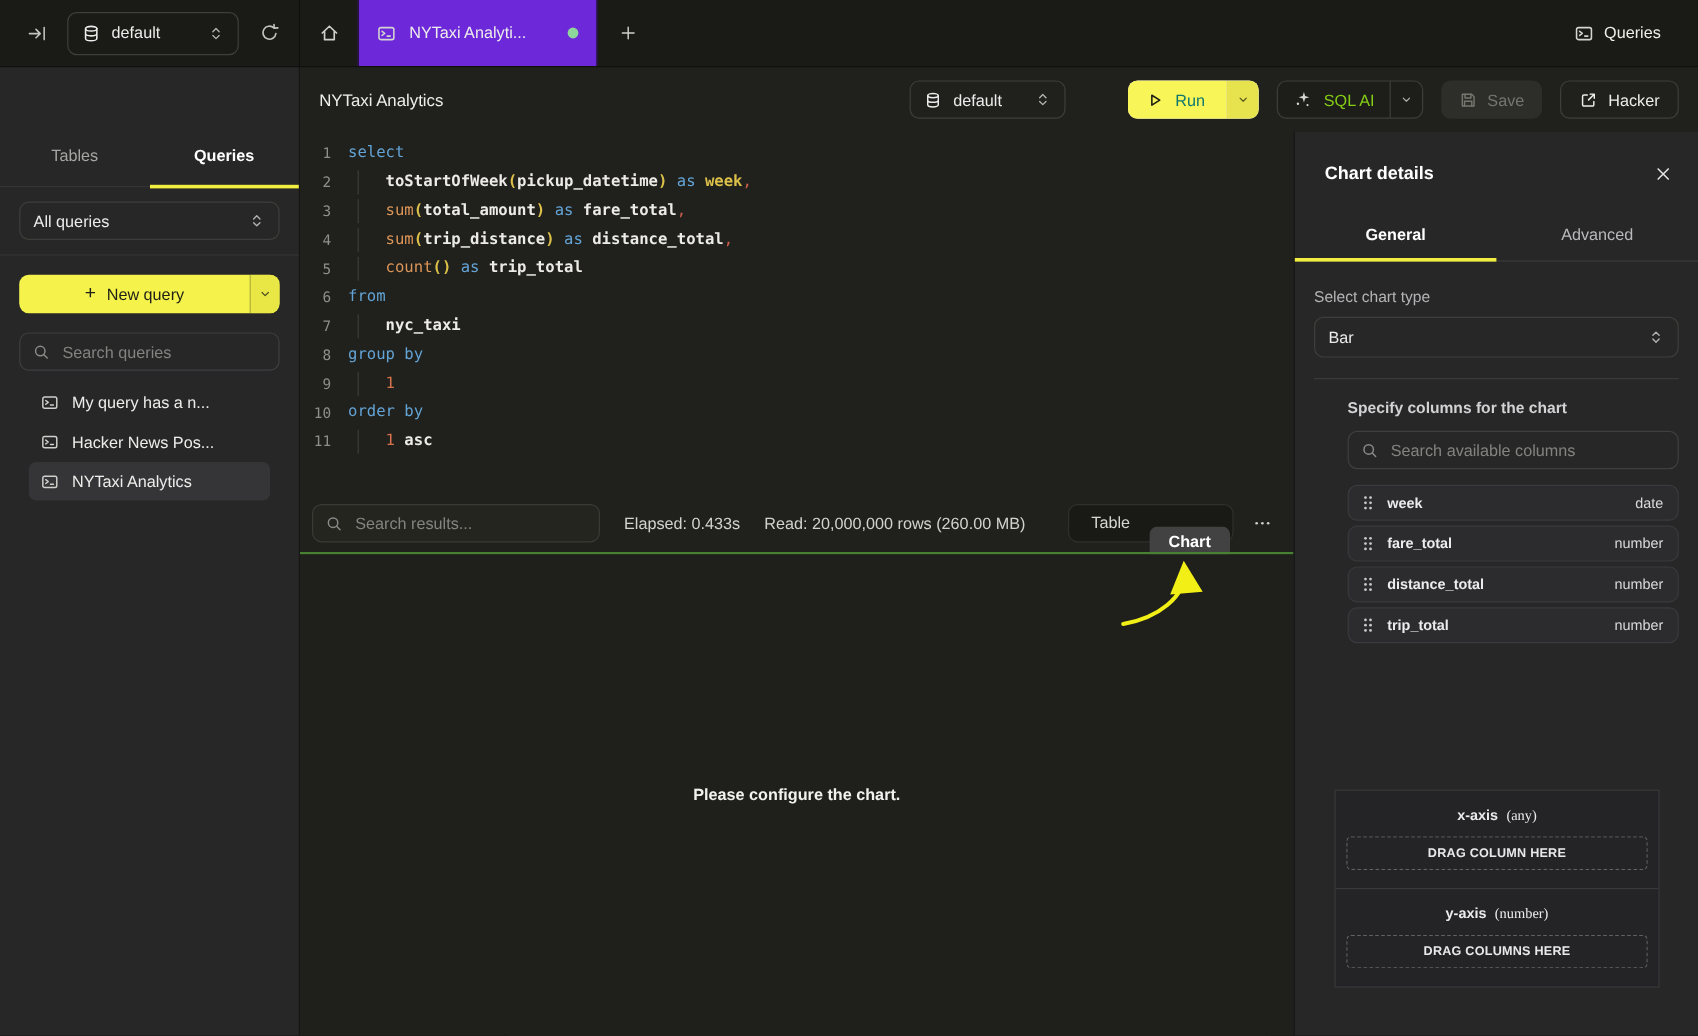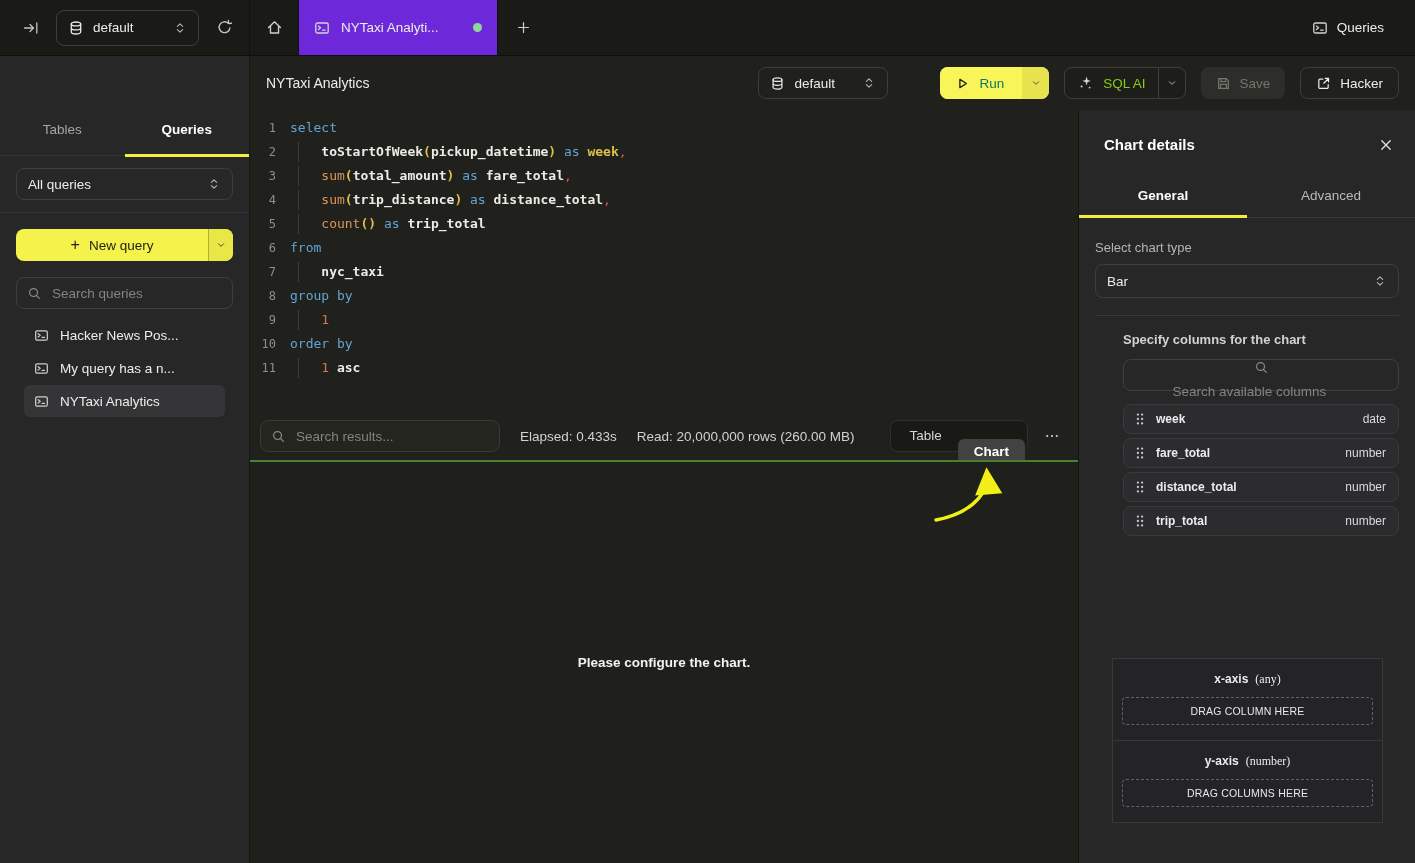--- a/index.html
+++ b/index.html
@@ -114,33 +114,33 @@
   .cp-tabs { flex:none; display:flex; border-bottom:1px solid #3a3a3c; }
   .cp-tab { flex:1; text-align:center; padding:13px 0 14px; color:#b9b9bb; cursor:pointer; position:relative; }
   .cp-tab.active { color:#ffffff; font-weight:600; }
   .cp-tab.active::after { content:""; position:absolute; left:0; right:0; bottom:-1px; height:3px; background:#f0ee3f; }
   .cp-body { flex:1; min-height:0; display:flex; flex-direction:column; padding:22px 16px 0; }
   .field-label { color:#b4b4b6; font-size:13px; margin-bottom:9px; }
   .cp-select { height:34px; }
   .cp-div { height:1px; flex:none; background:#3a3a3c; margin:17px 0 16px; }
   .columns-block { margin-left:28px; }
   .columns-label { font-size:13px; font-weight:600; color:#d2d2d4; margin-bottom:12px; }
-  .columns-block .searchbox { margin-bottom:13px;flex-direction:column; }
+  .columns-block .searchbox { margin-bottom:13px; }
   .col-row { height:30px; margin-bottom:4px; background:#2c2c2e; border:1px solid #3a3a3c; border-radius:8px; display:flex; align-items:center; gap:11px; padding:0 12px 0 11px; cursor:grab; }
   .col-handle { color:#c9c9cb; flex:none; }
   .col-name { font-size:12px; font-weight:700; color:#ececee; }
   .col-type { margin-left:auto; font-size:12px; color:#dadadc; }
   .cp-spacer { flex:1; }
   .axis-panel { flex:none; margin:0 16px 40px 17px; background:#242427; border:1px solid #39393b; }
   .axis-section { padding:13px 9px 15px; }
   .axis-section + .axis-section { border-top:1px solid #39393b; }
   .axis-head { text-align:center; font-size:12px; color:#ececee; margin-bottom:10px; }
   .axis-name { font-weight:700; }
   .axis-constraint { margin-left:7px;font-family:Liberation Serif, serif; }
-  .dropzone { height:28px; border:1px dashed #626264; border-radius:4px; display:flex; align-items:center; justify-content:center; font-size:10.5px; font-weight:400; letter-spacing:.2px; color:#e8e8ea; }
+  .dropzone { height:28px; border:1px dashed #626264; border-radius:4px; display:flex; align-items:center; justify-content:center; font-size:10.5px; font-weight:700; letter-spacing:.2px; color:#e8e8ea; }
 </style>
 </head>
 <body>
 
 <div class="app">
 
   <div class="topbar">
     <div class="topbar-left">
       <button class="iconbtn">
         <span>
@@ -253,30 +253,30 @@
           <input placeholder="Search queries" style="">
         </div>
         <div class="query-list" id="query-list">
             <div class="q-item">
               <span class="ticon">
                 <svg class="ic" width="15" height="15" viewBox="0 0 16 16">
                   <rect x="1.8" y="3" width="12.4" height="10" rx="1.6"></rect>
                   <path d="M4.4 6.1 L6.6 7.8 L4.4 9.5 M8.6 10.1 H11.2"></path>
                 </svg>
               </span>
-              <span>Hacker News Pos...</span>
+              <span>My query has a n...</span>
             </div>
             <div class="q-item">
               <span class="ticon">
                 <svg class="ic" width="15" height="15" viewBox="0 0 16 16">
                   <rect x="1.8" y="3" width="12.4" height="10" rx="1.6"></rect>
                   <path d="M4.4 6.1 L6.6 7.8 L4.4 9.5 M8.6 10.1 H11.2"></path>
                 </svg>
               </span>
-              <span>My query has a n...</span>
+              <span>Hacker News Pos...</span>
             </div>
             <div class="q-item active">
               <span class="ticon">
                 <svg class="ic" width="15" height="15" viewBox="0 0 16 16">
                   <rect x="1.8" y="3" width="12.4" height="10" rx="1.6"></rect>
                   <path d="M4.4 6.1 L6.6 7.8 L4.4 9.5 M8.6 10.1 H11.2"></path>
                 </svg>
               </span>
               <span>NYTaxi Analytics</span>
             </div>

